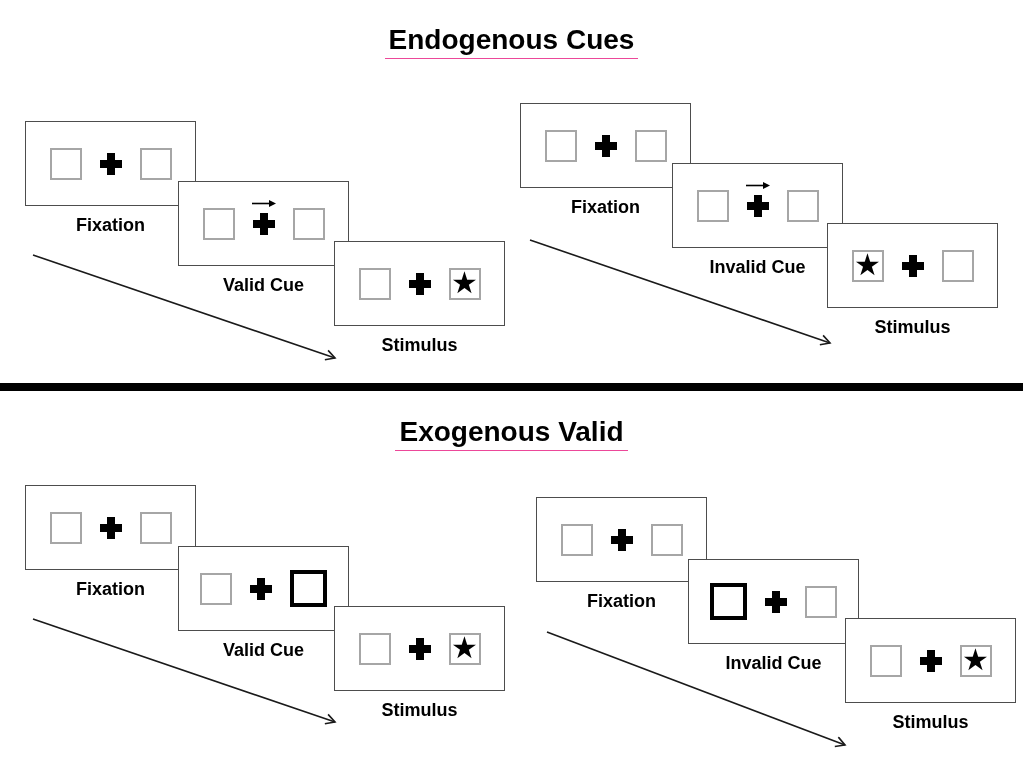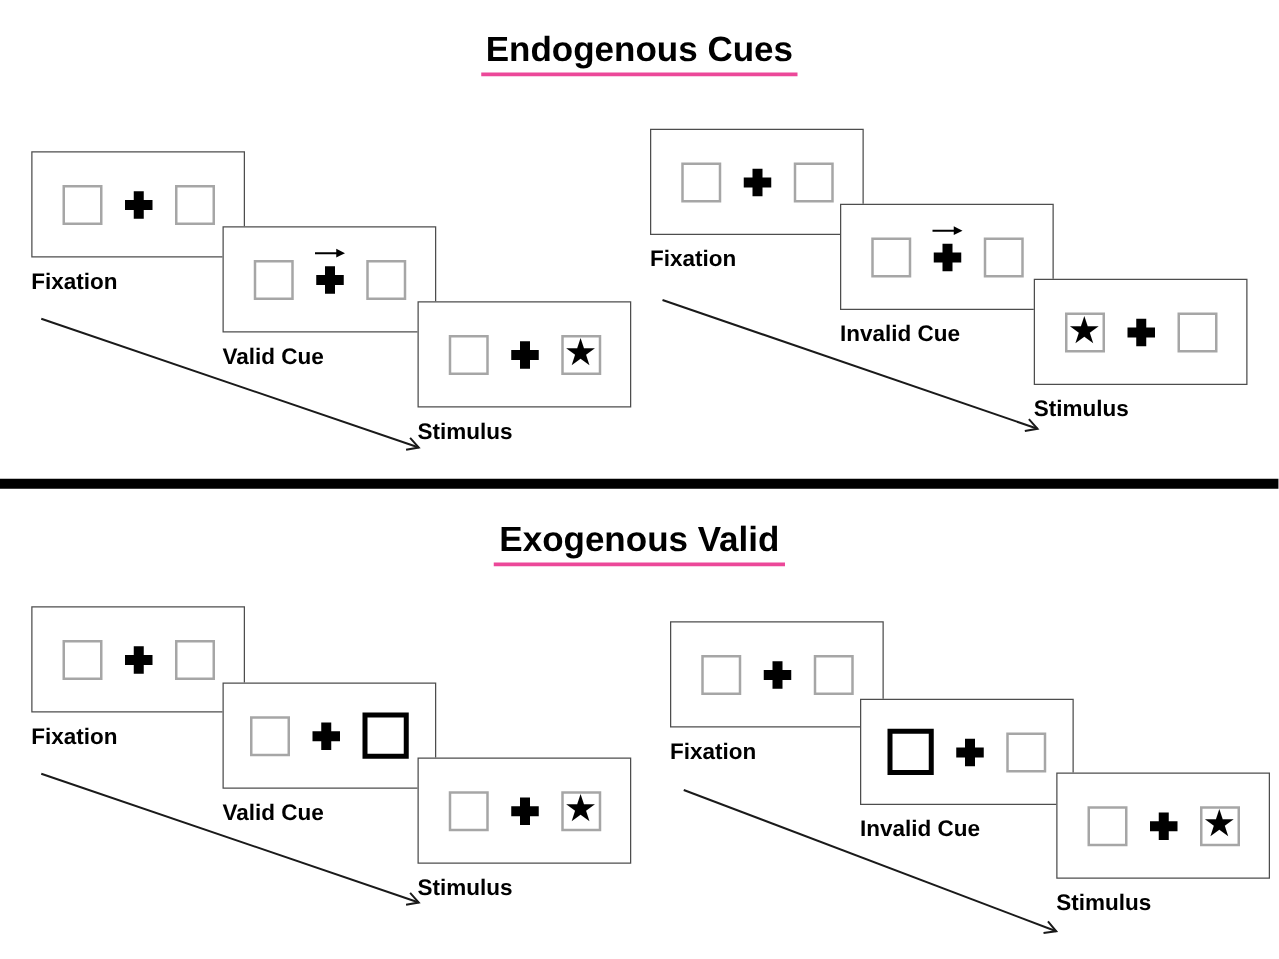--- a/index.html
+++ b/index.html
@@ -20,21 +20,21 @@
     left: 0;
     width: 100%;
     text-align: center;
     z-index: 5;
   }
   .section-title span {
     display: inline-block;
     font-size: 28px;
     font-weight: bold;
     color: #000;
-    border-bottom: 3px solid #ec4899;
+    border-bottom: 1px solid #ec4899;
     padding: 0 4px 2px 4px;
     letter-spacing: 0px;
   }
   #divider {
     position: absolute;
     left: 0;
     top: 383px;
     width: 100%;
     height: 8px;
     background: #000;
@@ -95,20 +95,21 @@
     position: absolute;
     left: 50%;
     top: -17px;
     transform: translateX(-50%);
     width: 26px;
     height: 13px;
   }
   .panel-label {
     position: absolute;
     width: 171px;
+    text-align: center;
     font-size: 18px;
     font-weight: bold;
     color: #000;
     white-space: nowrap;
   }
   #arrows-svg {
     position: absolute;
     left: 0; top: 0;
     width: 1023px;
     height: 767px;

